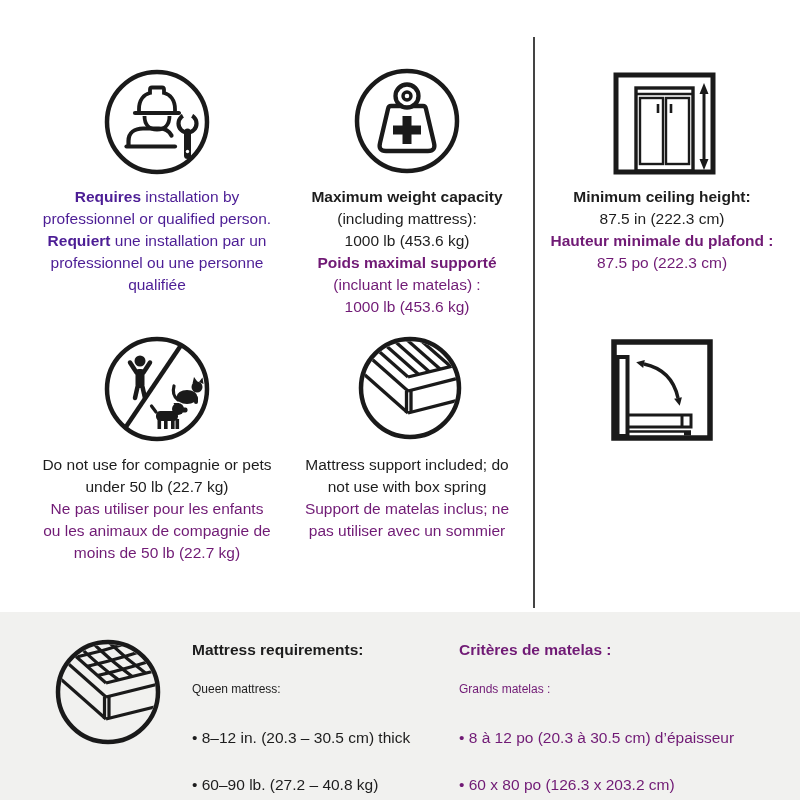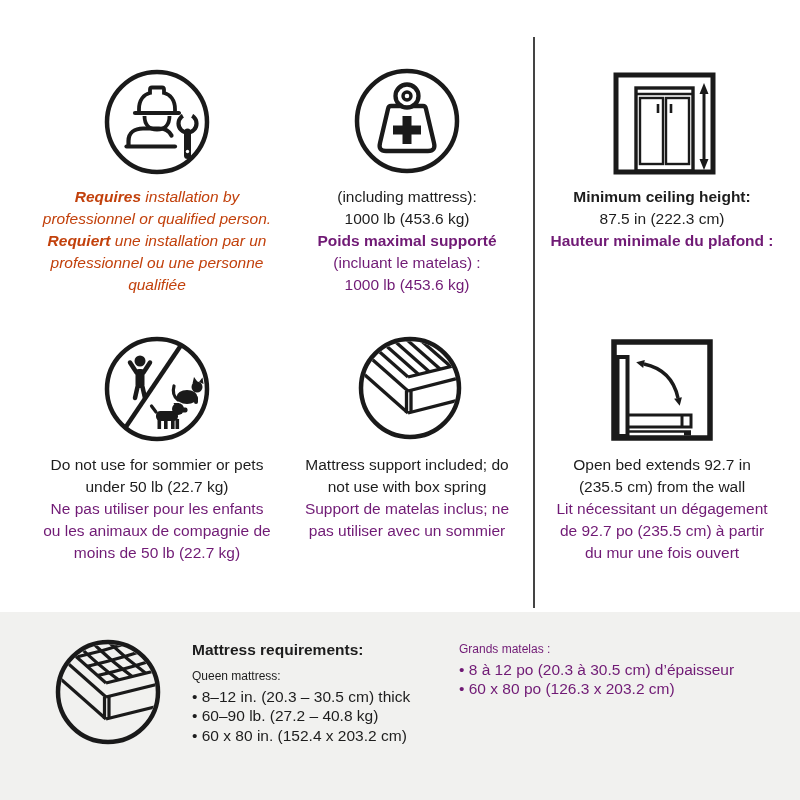--- a/index.html
+++ b/index.html
@@ -2,31 +2,31 @@
 <html><head>
 <meta charset="utf-8">
 <style>
   html,body{margin:0;padding:0;background:#fff;}
   body{width:800px;height:800px;position:relative;overflow:hidden;
        font-family:"Liberation Sans","DejaVu Sans",sans-serif;color:#1d1d1d;}
   .abs{position:absolute;}
   .cell{position:absolute;text-align:center;}
   .ln{margin:0;line-height:22px;font-size:15.5px;white-space:nowrap;font-weight:400;}
   .ln strong{font-weight:700;}
-  .red{color:#c2410c;font-style:italic;}
+  .red{color:#4c1d95;}
   .gray{color:#701a75;}
   .icon-wrap{position:absolute;}
   svg{display:block;}
   .divider{position:absolute;left:533px;top:37px;width:2px;height:571px;background:#444;}
   .band{position:absolute;left:0;top:612px;width:800px;height:188px;background:#f1f1ef;}
   .band-col{position:absolute;top:640px;}
-  .band-title{margin:0 0 8px 0;font-size:15.5px;font-weight:700;line-height:19px;white-space:nowrap;}
+  .band-title{margin:0 0 21px 0;font-size:15.5px;font-weight:700;line-height:19px;white-space:nowrap;}
   .band-sub{margin:0;font-size:12px;line-height:19.5px;white-space:nowrap;}
   .band-list{margin:0;padding:0;list-style:none;}
-  .band-list li{font-size:15.5px;line-height:19.5px;white-space:nowrap;}
+  .band-list li{font-size:15.5px;line-height:19.5px;white-space:nowrap;margin-top:28px;}
   .band-list li::before{content:"• ";}
 </style>
 </head>
 <body>
 
 <div class="abs" style="left:0;top:0;width:800px;height:612px;">
 
   <div class="divider"></div>
 
   <div class="icon-wrap" style="left:102px;top:67px;">
@@ -147,55 +147,50 @@
 
   <div class="cell" style="left:30px;top:186px;width:254px;">
     <p class="ln red"><strong>Requires</strong><span> installation by</span></p>
     <p class="ln red"><span>professionnel or qualified person.</span></p>
     <p class="ln red"><strong>Requiert</strong><span> une installation par un</span></p>
     <p class="ln red"><span>professionnel ou une personne</span></p>
     <p class="ln red"><span>qualifiée</span></p>
   </div>
 
   <div class="cell" style="left:285px;top:186px;width:244px;">
+    <p class="ln"><strong>Maximum weight capacity</strong></p>
     <p class="ln"><span>(including mattress):</span></p>
     <p class="ln"><span>1000 lb (453.6 kg)</span></p>
     <p class="ln gray"><strong>Poids maximal supporté</strong></p>
     <p class="ln gray"><span>(incluant le matelas) :</span></p>
     <p class="ln gray"><span>1000 lb (453.6 kg)</span></p>
   </div>
 
   <div class="cell" style="left:542px;top:186px;width:240px;">
     <p class="ln"><strong>Minimum ceiling height:</strong></p>
     <p class="ln"><span>87.5 in (222.3 cm)</span></p>
     <p class="ln gray"><strong>Hauteur minimale du plafond :</strong></p>
+    <p class="ln gray"><span>87.5 po (222.3 cm)</span></p>
   </div>
 
   <div class="cell" style="left:22px;top:454px;width:270px;">
-    <p class="ln"><span>Do not use for sommier or pets</span></p>
+    <p class="ln"><span>Do not use for compagnie or pets</span></p>
     <p class="ln"><span>under 50 lb (22.7 kg)</span></p>
     <p class="ln gray"><span>Ne pas utiliser pour les enfants</span></p>
     <p class="ln gray"><span>ou les animaux de compagnie de</span></p>
     <p class="ln gray"><span>moins de 50 lb (22.7 kg)</span></p>
   </div>
 
   <div class="cell" style="left:285px;top:454px;width:244px;">
     <p class="ln"><span>Mattress support included; do</span></p>
     <p class="ln"><span>not use with box spring</span></p>
     <p class="ln gray"><span>Support de matelas inclus; ne</span></p>
     <p class="ln gray"><span>pas utiliser avec un sommier</span></p>
   </div>
 
-  <div class="cell" style="left:542px;top:454px;width:240px;">
-    <p class="ln"><span>Open bed extends 92.7 in</span></p>
-    <p class="ln"><span>(235.5 cm) from the wall</span></p>
-    <p class="ln gray"><span>Lit nécessitant un dégagement</span></p>
-    <p class="ln gray"><span>de 92.7 po (235.5 cm) à partir</span></p>
-    <p class="ln gray"><span>du mur une fois ouvert</span></p>
-  </div>
 </div>
 
 <div class="band">
 
   <div class="icon-wrap" style="left:53px;top:25px;">
     <svg width="110" height="110" viewBox="0 0 110 110" fill="none" stroke="#1a1a1a">
       <defs>
         <clipPath id="clipQc">
             <circle cx="55" cy="55" r="47.7"></circle>
           </clipPath>
@@ -229,19 +224,20 @@
     <p class="band-title">Mattress requirements:</p>
     <p class="band-sub">Queen mattress:</p>
     <ul class="band-list">
       <li>8–12 in. (20.3 – 30.5 cm) thick</li>
       <li>60–90 lb. (27.2 – 40.8 kg)</li>
       <li>60 x 80 in. (152.4 x 203.2 cm)</li>
     </ul>
   </div>
 
   <div class="band-col gray" style="left:459px;top:28px;">
+    <p class="band-title">Critères de matelas :</p>
     <p class="band-sub">Grands matelas :</p>
     <ul class="band-list">
       <li>8 à 12 po (20.3 à 30.5 cm) d’épaisseur</li>
       <li>60 x 80 po (126.3 x 203.2 cm)</li>
     </ul>
   </div>
 </div>
 
 </body></html>

